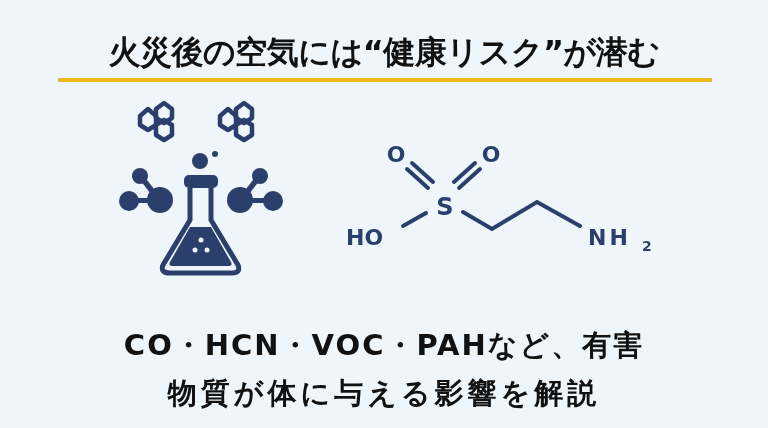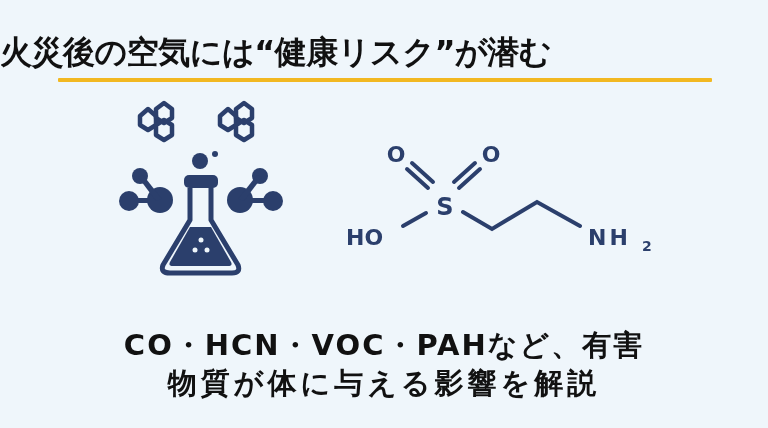--- a/index.html
+++ b/index.html
@@ -4,41 +4,41 @@
 <style>
   html, body { margin: 0; padding: 0; }
   body {
     width: 768px; height: 428px; overflow: hidden;
     background: #eff6fb;
     font-family: "DejaVu Sans", "Liberation Sans", sans-serif;
     position: relative;
   }
   .title {
     position: absolute; left: 0; width: 768px; top: 31px;
-    text-align: left;
+    text-align: center;
     font-size: 32px; font-weight: 900; color: #111111;
     letter-spacing: -0.5px;
     font-family: "DejaVu Sans", sans-serif;
   }
   .underline {
     position: absolute; left: 58px; top: 78px; width: 654px; height: 4px;
     background: #f2b821; border-radius: 1px;
   }
   .icon-svg { position: absolute; left: 100px; top: 95px; }
   .struct-svg { position: absolute; left: 330px; top: 130px; }
   .subtitle {
     position: absolute; left: 0; width: 768px;
     text-align: center;
     font-size: 29px; font-weight: bold; color: #111111;
     letter-spacing: 2px;
     font-family: "DejaVu Sans", sans-serif;
     margin-top: 16px;
   }
   .line1 { top: 310px; }
-  .line2 { top: 348px; letter-spacing: 4px; }
+  .line2 { top: 358px; letter-spacing: 4px; }
 </style>
 </head>
 <body>
 
 <div class="title">火災後の空気には“健康リスク”が潜む</div>
 <div class="underline"></div>
 
 <svg class="icon-svg" width="200" height="190" viewBox="0 0 200 190">
   <g fill="none" stroke="#2b3f6c" stroke-width="4.5" stroke-linejoin="round">
 

